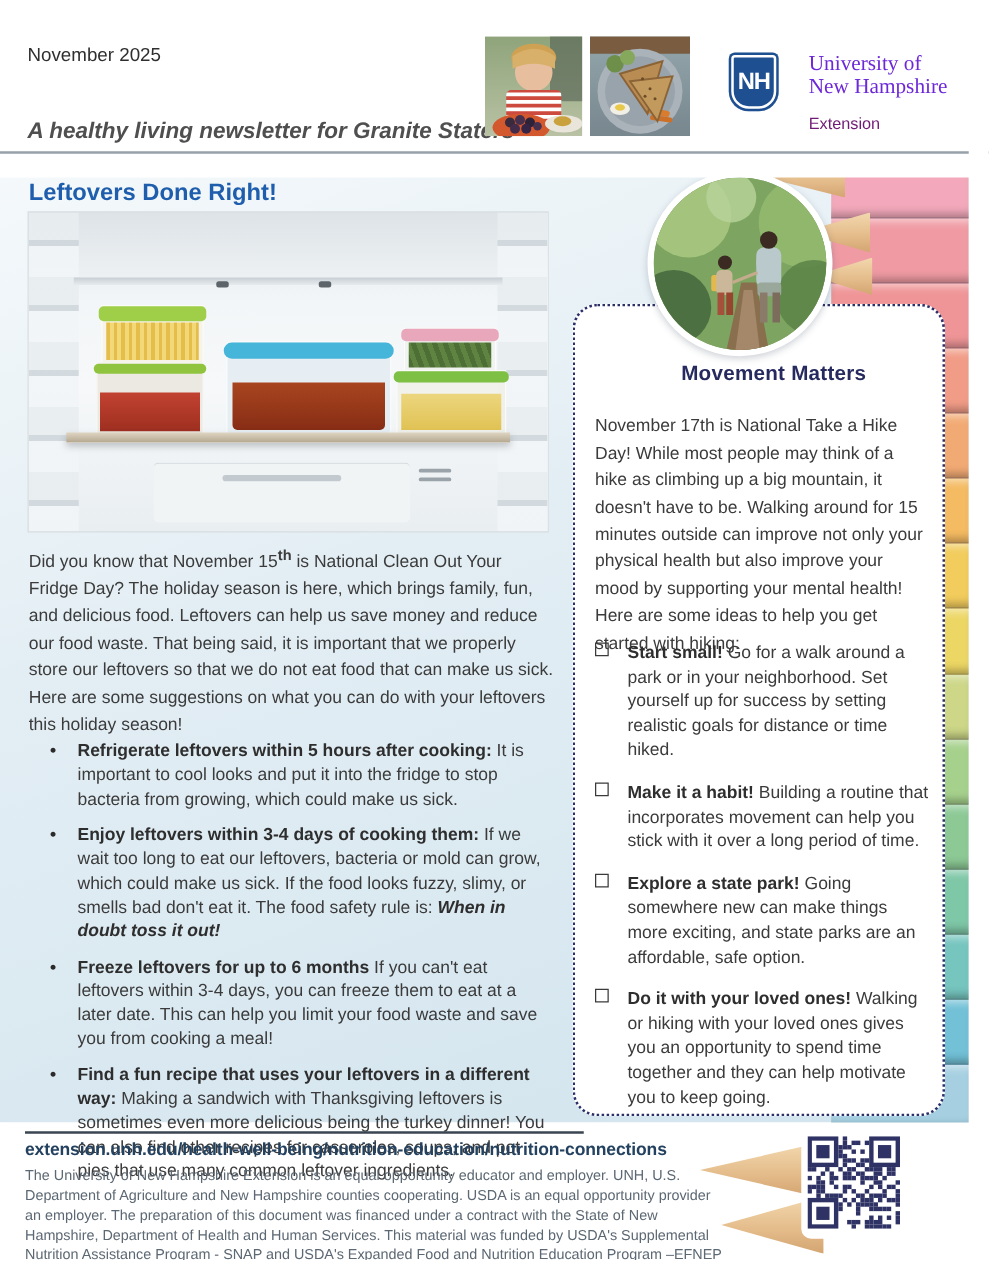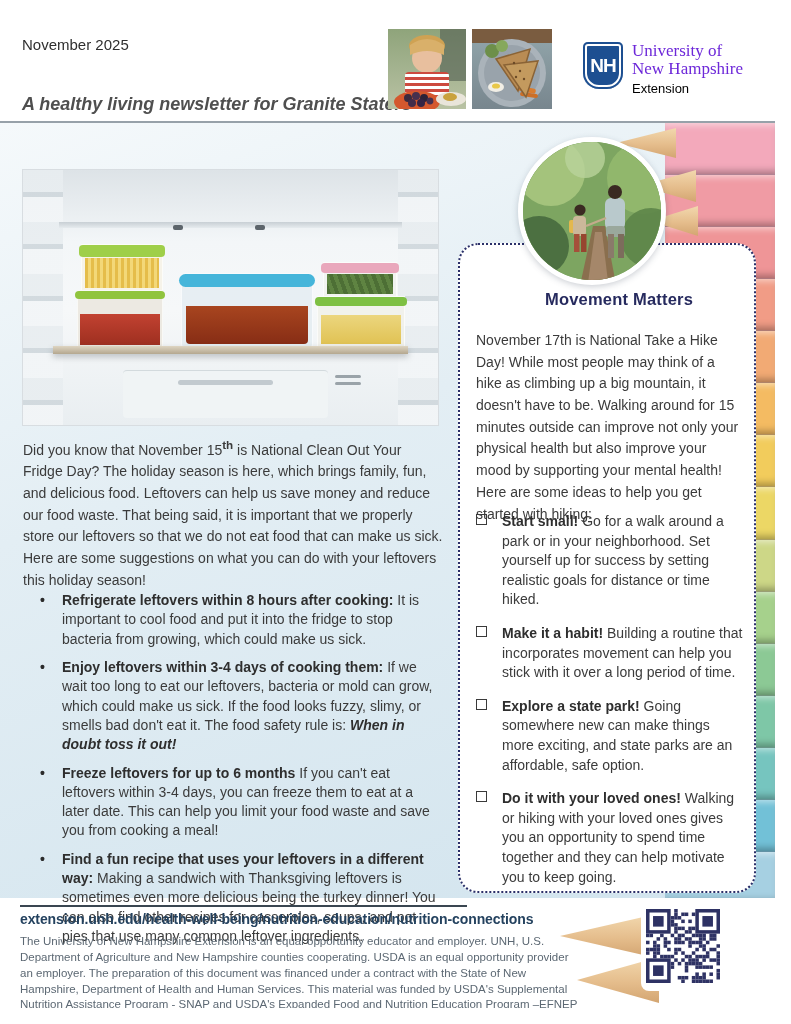--- a/index.html
+++ b/index.html
@@ -1,30 +1,30 @@
 <!DOCTYPE html>
 <html><head>
 <meta charset="utf-8">
 <style>
   * { margin:0; padding:0; box-sizing:border-box; }
   body { background:#ffffff; font-family:"Liberation Sans", sans-serif; }
   .page { position:relative; width:791px; height:1024px; background:#ffffff; overflow:hidden; }
 
   
-  .header { position:absolute; top:0; left:0; width:791px; height:123px; background:#fff; z-index:6; }
+  .header { position:absolute; top:0; left:0; width:791px; height:142px; background:#fff; z-index:6; }
   .issue-date { position:absolute; left:22px; top:36px; font-size:15px; color:#2f2f2f; }
   .nl-title { position:absolute; left:21px; top:52px; font-size:34px; font-weight:bold; color:#2a5da8; letter-spacing:.3px; }
   .tagline { position:absolute; left:22px; top:94px; font-size:18px; font-style:italic; font-weight:bold; color:#4f4f4f; }
   .header-divider { position:absolute; left:0; top:121px; width:791px; height:2px; background:#97a1a9; }
   .hdr-photo { position:absolute; top:29px; overflow:hidden; }
-  .logo-wrap { position:absolute; left:583px; top:42px; display:flex; gap:9px; }
+  .logo-wrap { position:absolute; left:583px; top:42px; display:flex; gap:24px; }
   .shield { width:40px; height:47px; background:#1d4f91; border-radius:5px 5px 16px 16px; box-shadow: inset 0 0 0 2px #1d4f91, inset 0 0 0 4px #ffffff; display:flex; align-items:center; justify-content:center; position:relative; }
   .shield span { color:#fff; font-weight:bold; font-size:19px; letter-spacing:-1px; }
   .logo-text div:nth-child(1), .logo-text div:nth-child(2) { font-family:"Liberation Serif", serif; font-size:17px; color:#6d28d9; line-height:1.08; }
-  .logo-text div:nth-child(3) { font-size:13px; color:#000000; margin-top:2px; }
+  .logo-text div:nth-child(3) { font-size:13px; color:#701a75; margin-top:12px; }
 
   
   .content-bg { position:absolute; left:0; top:123px; width:775px; height:775px; background:linear-gradient(160deg,#f5f9fb 0%, #e3eef4 40%, #d2e4ee 100%); z-index:1; }
 
   
   .pencil-strip { position:absolute; left:665px; top:123px; width:110px; height:885px; z-index:2; display:flex; flex-direction:column; }
   .pencil-band { flex:1; box-shadow: inset 0 6px 7px -4px rgba(255,255,255,.55), inset 0 -7px 7px -4px rgba(0,0,0,.30); border-bottom:1px solid rgba(75,75,90,.40); }
   .pencil-tip { position:absolute; z-index:2; clip-path:polygon(0 50%, 100% 0, 100% 100%); background:linear-gradient(180deg,#f2d8ae,#e5bd8c 55%,#d3a571); }
 
   
@@ -167,20 +167,21 @@
         </div>
       <div class="logo-text">
         <div>University of</div>
         <div>New Hampshire</div>
         <div>Extension</div>
       </div>
     </div>
     <div class="header-divider"></div>
   </div>
 
+  <div class="article-heading">Leftovers Done Right!</div>
 
   <div class="fridge">
     <div class="fr-rack" style="left:0;"></div>
     <div class="fr-rack" style="right:0;"></div>
     <div class="fr-upper"></div>
     <div class="fr-dot" style="left:150px;"></div>
     <div class="fr-dot" style="left:232px;"></div>
 
     <div class="tub" style="left:58px; top:74px; width:82px; height:48px; background:rgba(246,242,230,.85);">
       <div class="lid" style="height:12px; background:#9fcf49;"></div>
@@ -211,21 +212,21 @@
     </div>
     <div class="fr-vent" style="left:312px; top:205px;"></div>
     <div class="fr-vent" style="left:312px; top:212px;"></div>
   </div>
 
   <p class="intro"><span>Did you know that November 15</span><sup style="font-weight:bold;">th</sup><span> is National Clean Out Your Fridge Day? The holiday season is here, which brings family, fun, and delicious food. Leftovers can help us save money and reduce our food waste. That being said, it is important that we properly store our leftovers so that we do not eat food that can make us sick. Here are some suggestions on what you can do with your leftovers this holiday season!</span></p>
 
   <div class="bullets">
     <div class="bullet-item">
       <span class="bullet-dot">•</span>
-      <span class="bullet-text"><b>Refrigerate leftovers within 8 hours after cooking:</b><span> It is important to cool food and put it into the fridge to stop bacteria from growing, which could make us sick.</span><i></i></span>
+      <span class="bullet-text"><b>Refrigerate leftovers within 5 hours after cooking:</b><span> It is important to cool looks and put it into the fridge to stop bacteria from growing, which could make us sick.</span><i></i></span>
     </div>
     <div class="bullet-item">
       <span class="bullet-dot">•</span>
       <span class="bullet-text"><b>Enjoy leftovers within 3-4 days of cooking them:</b><span> If we wait too long to eat our leftovers, bacteria or mold can grow, which could make us sick. If the food looks fuzzy, slimy, or smells bad don't eat it. The food safety rule is: </span><i>When in doubt toss it out!</i></span>
     </div>
     <div class="bullet-item">
       <span class="bullet-dot">•</span>
       <span class="bullet-text"><b>Freeze leftovers for up to 6 months</b><span> If you can't eat leftovers within 3-4 days, you can freeze them to eat at a later date. This can help you limit your food waste and save you from cooking a meal!</span><i></i></span>
     </div>
     <div class="bullet-item">

